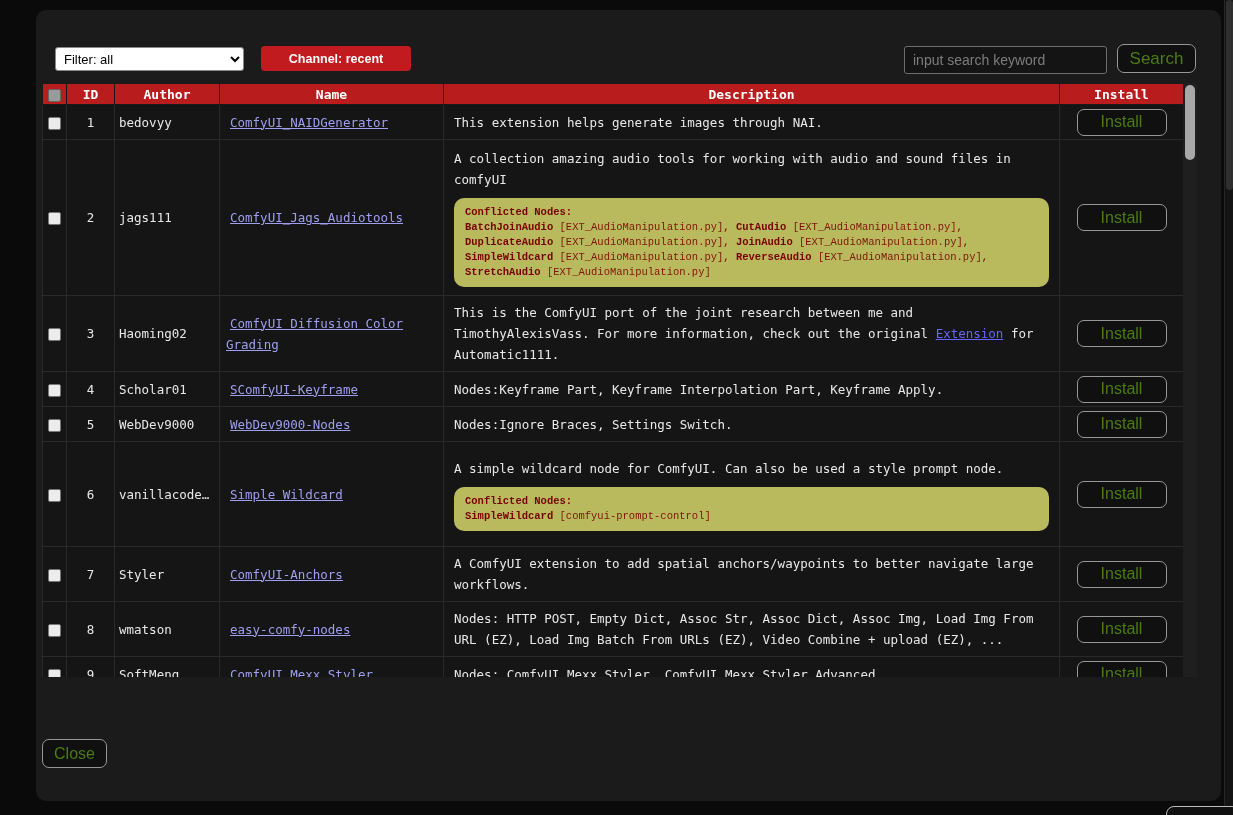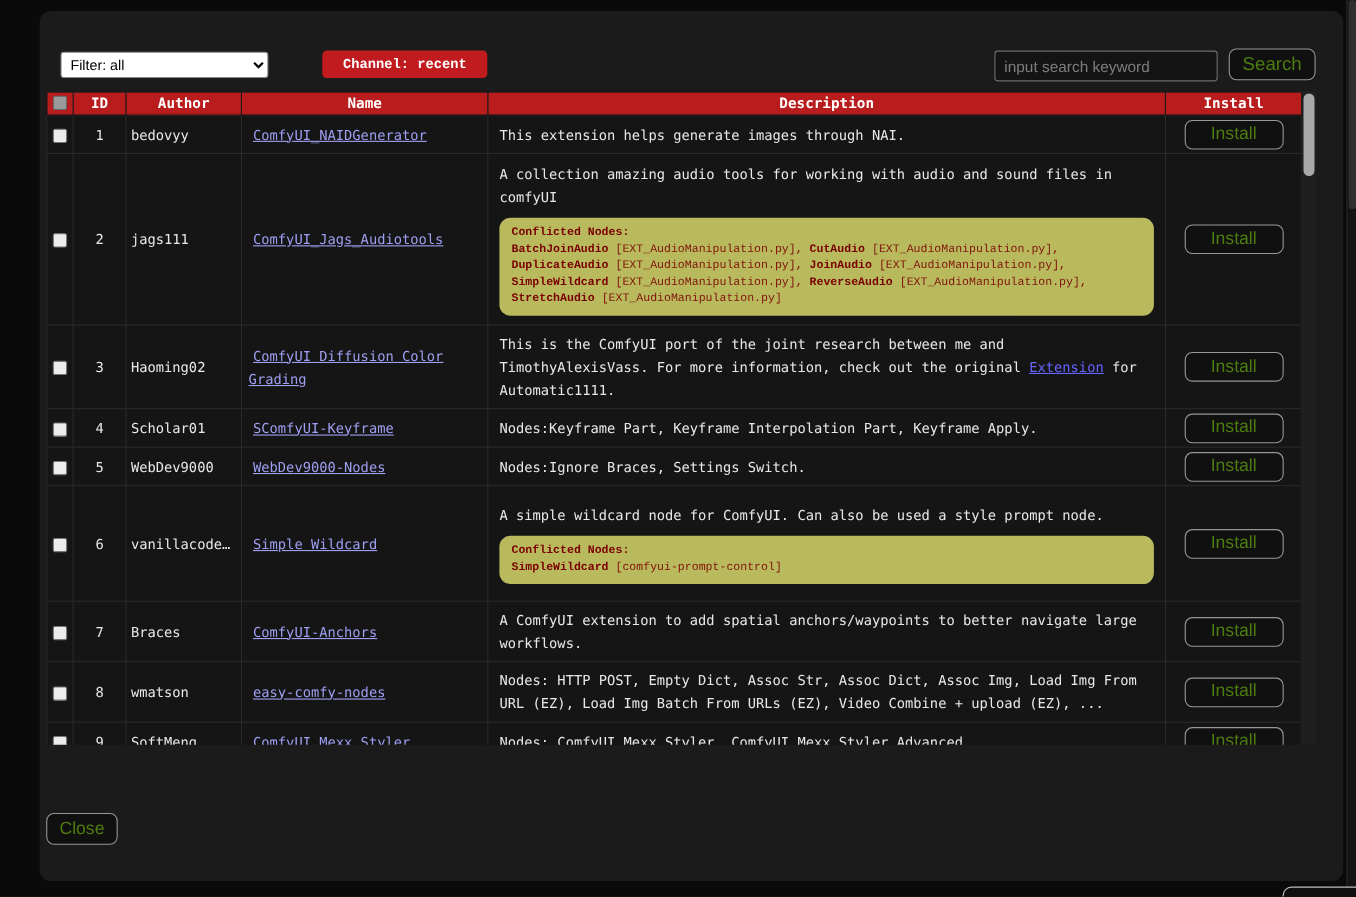--- a/index.html
+++ b/index.html
@@ -16,23 +16,22 @@
   
   .filter-select {
     position:absolute; left:19px; top:37px; width:189px; height:24px;
     font-family:Liberation Sans, sans-serif; font-size:13px;
     background:#fff; color:#000; border:1px solid #888; border-radius:3px;
     padding:0 4px;
   }
   .channel-btn {
     position:absolute; left:225px; top:36px; width:150px; height:25px;
     background:#c11b1f; color:#fff; border:none; border-radius:4px;
-    font-family:Liberation Mono, monospace; font-size:12.5px; font-weight:bold;
+    font-family:Liberation Sans, sans-serif; font-size:12.5px; font-weight:bold;
     cursor:pointer;
-    margin-left:32px;
   }
   .search-input {
     position:absolute; left:868px; top:36px; width:203px; height:28px;
     background:#141414; color:#ddd; border:1px solid #6e6e6e; border-radius:3px;
     font-family:"Liberation Sans", sans-serif; font-size:14px; padding:0 8px;
   }
   .search-input::placeholder { color:#7d7d7d; }
   .btn {
     background:#101010; color:#4d7c0f; border:1px solid #979797; border-radius:7px;
     font-family:"Liberation Sans", sans-serif; cursor:pointer;
@@ -213,21 +212,21 @@
                 <span class="ci"><b>SimpleWildcard</b> <i>[comfyui-prompt-control]</i></span>
               </div>
             </div>
           </td>
           <td class="in"><button class="btn install">Install</button></td>
         </tr>
 
         <tr style="height:45px">
           <td class="ck"><input type="checkbox" style=""></td>
           <td class="id">7</td>
-          <td class="au">Braces</td>
+          <td class="au">Styler</td>
           <td class="nm"><a>ComfyUI-Anchors</a></td>
           <td class="de"><span>A ComfyUI extension to add spatial anchors/waypoints to better navigate large workflows.</span></td>
           <td class="in"><button class="btn install">Install</button></td>
         </tr>
 
         <tr style="height:46px">
           <td class="ck"><input type="checkbox" style=""></td>
           <td class="id">8</td>
           <td class="au">wmatson</td>
           <td class="nm"><a>easy-comfy-nodes</a></td>

